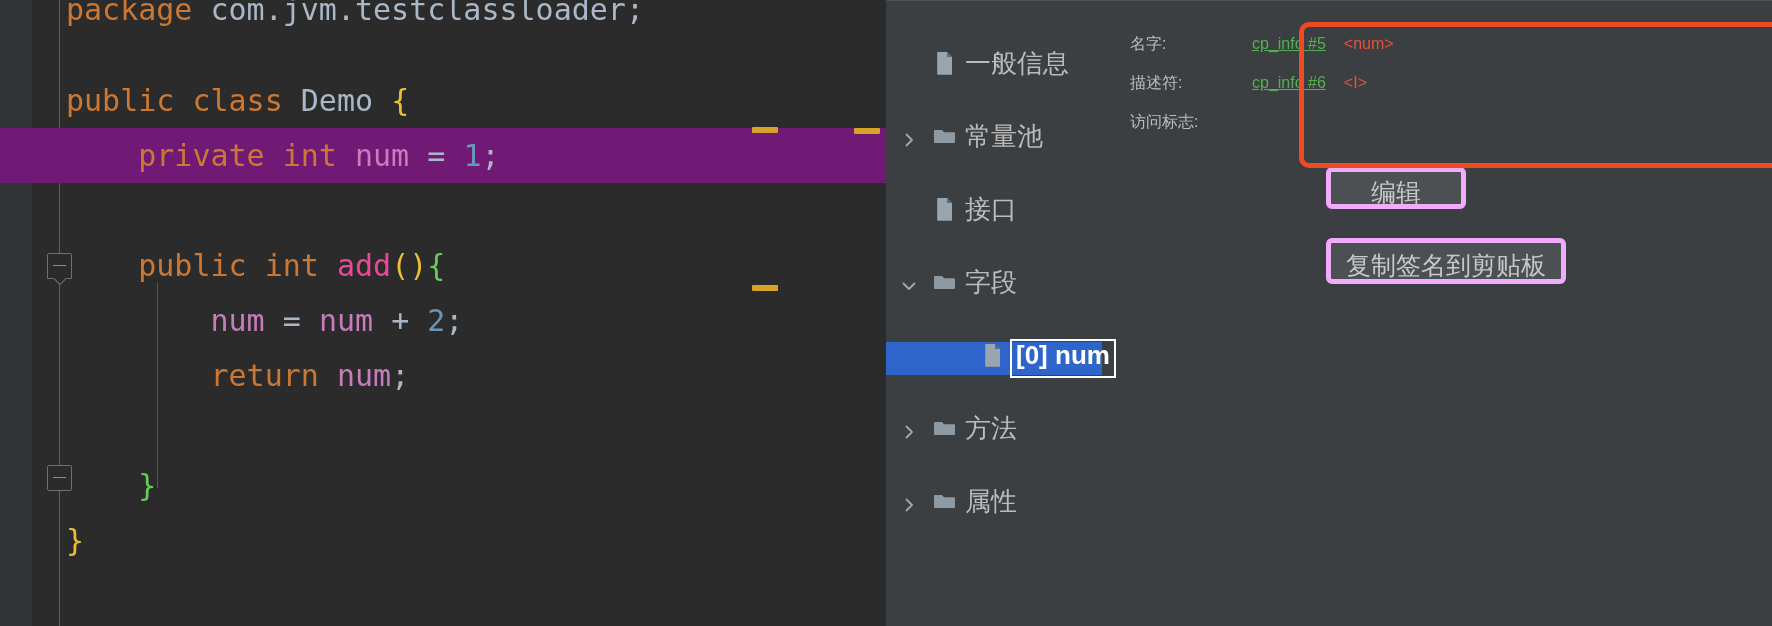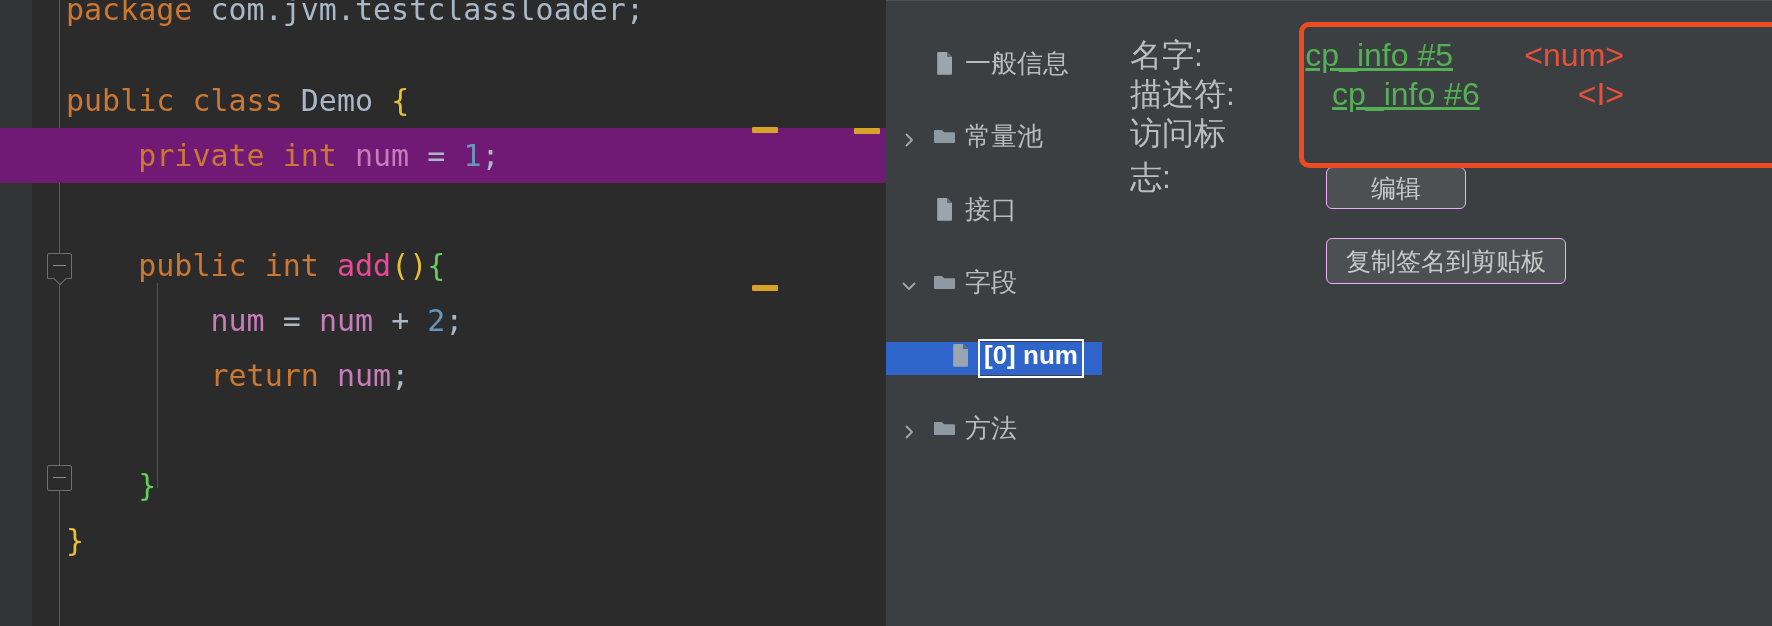--- a/index.html
+++ b/index.html
@@ -124,21 +124,21 @@
     color: #bbbbbb;
   }
   .tree-row {
     position: relative;
     height: 33px;
     display: flex;
     white-space: nowrap;
     margin-top: 40px;
   }
   .tree-row.depth1 { padding-left: 48px; }
-  .tree-row.depth2 { padding-left: 64px; }
+  .tree-row.depth2 { padding-left: 96px; }
   .tree-row.selected {
     background: #2f65ca;
     color: #ffffff;
     margin-left: 0;
   }
   .chev {
     position: absolute; left: 14px; top: 50%;
     transform: translateY(-50%);
     width: 18px; height: 18px;
   }
@@ -175,40 +175,39 @@
     width: 508px; height: 146px;
     border: 5px solid #ef4b23;
     border-radius: 10px;
     pointer-events: none;
     z-index: 5;
   }
   .field-row {
     display: flex;
     align-items: baseline;
     height: 39px;
-    font-size: 32px;
-    justify-content: space-between;
+    font-size: 16px;
   }
   .f-label {
     color: #bcbcbc;
     width: 122px;
     flex: 0 0 122px;
   }
   .f-link {
     color: #54b054;
     text-decoration: underline;
     margin-right: 18px;
     cursor: pointer;
   }
   .f-val-red { color: #e8503a; }
 
   .btn {
     display: block;
     background: #4c5052;
-    border: 1px solid #f0abfc;
+    border: 5px solid #f0abfc;
     border-radius: 6px;
     color: #c8c8c8;
     font-size: 25px;
     font-family: "Liberation Sans", sans-serif;
     text-align: center;
     cursor: pointer;
   }
   #edit-btn {
     position: absolute;
     left: 224px; top: 167px;
@@ -299,20 +298,31 @@
         <div class="tree-row depth1">
           <span class="chev">
             <svg width="18" height="18" viewBox="0 0 18 18">
               <path d="M6.5 3.5 L12 9 L6.5 14.5" fill="none" stroke="#a6a6a6" stroke-width="1.8" stroke-linecap="round" stroke-linejoin="round"></path>
             </svg>
           </span>
           <span class="t-icon"><svg width="22" height="26" viewBox="0 0 22 26">
               <path d="M1 7 h7 l2 2.2 h10 a1 1 0 0 1 1 1 v8.8 a1 1 0 0 1 -1 1 H1 a1 1 0 0 1 -1 -1 V8 a1 1 0 0 1 1 -1 z" fill="#8e9aa3"></path>
             </svg></span>
           <span class="t-label">方法</span>
+        </div>
+        <div class="tree-row depth1">
+          <span class="chev">
+            <svg width="18" height="18" viewBox="0 0 18 18">
+              <path d="M6.5 3.5 L12 9 L6.5 14.5" fill="none" stroke="#a6a6a6" stroke-width="1.8" stroke-linecap="round" stroke-linejoin="round"></path>
+            </svg>
+          </span>
+          <span class="t-icon"><svg width="22" height="26" viewBox="0 0 22 26">
+              <path d="M1 7 h7 l2 2.2 h10 a1 1 0 0 1 1 1 v8.8 a1 1 0 0 1 -1 1 H1 a1 1 0 0 1 -1 -1 V8 a1 1 0 0 1 1 -1 z" fill="#8e9aa3"></path>
+            </svg></span>
+          <span class="t-label">属性</span>
         </div>
       </div>
 
     <div id="detail">
       <div class="highlight-ring"></div>
       <div id="detail-fields">
           <div class="field-row">
             <span class="f-label">名字:</span>
             <span class="f-link">cp_info #5</span>
             <span class="f-val-red">&lt;num&gt;</span>

